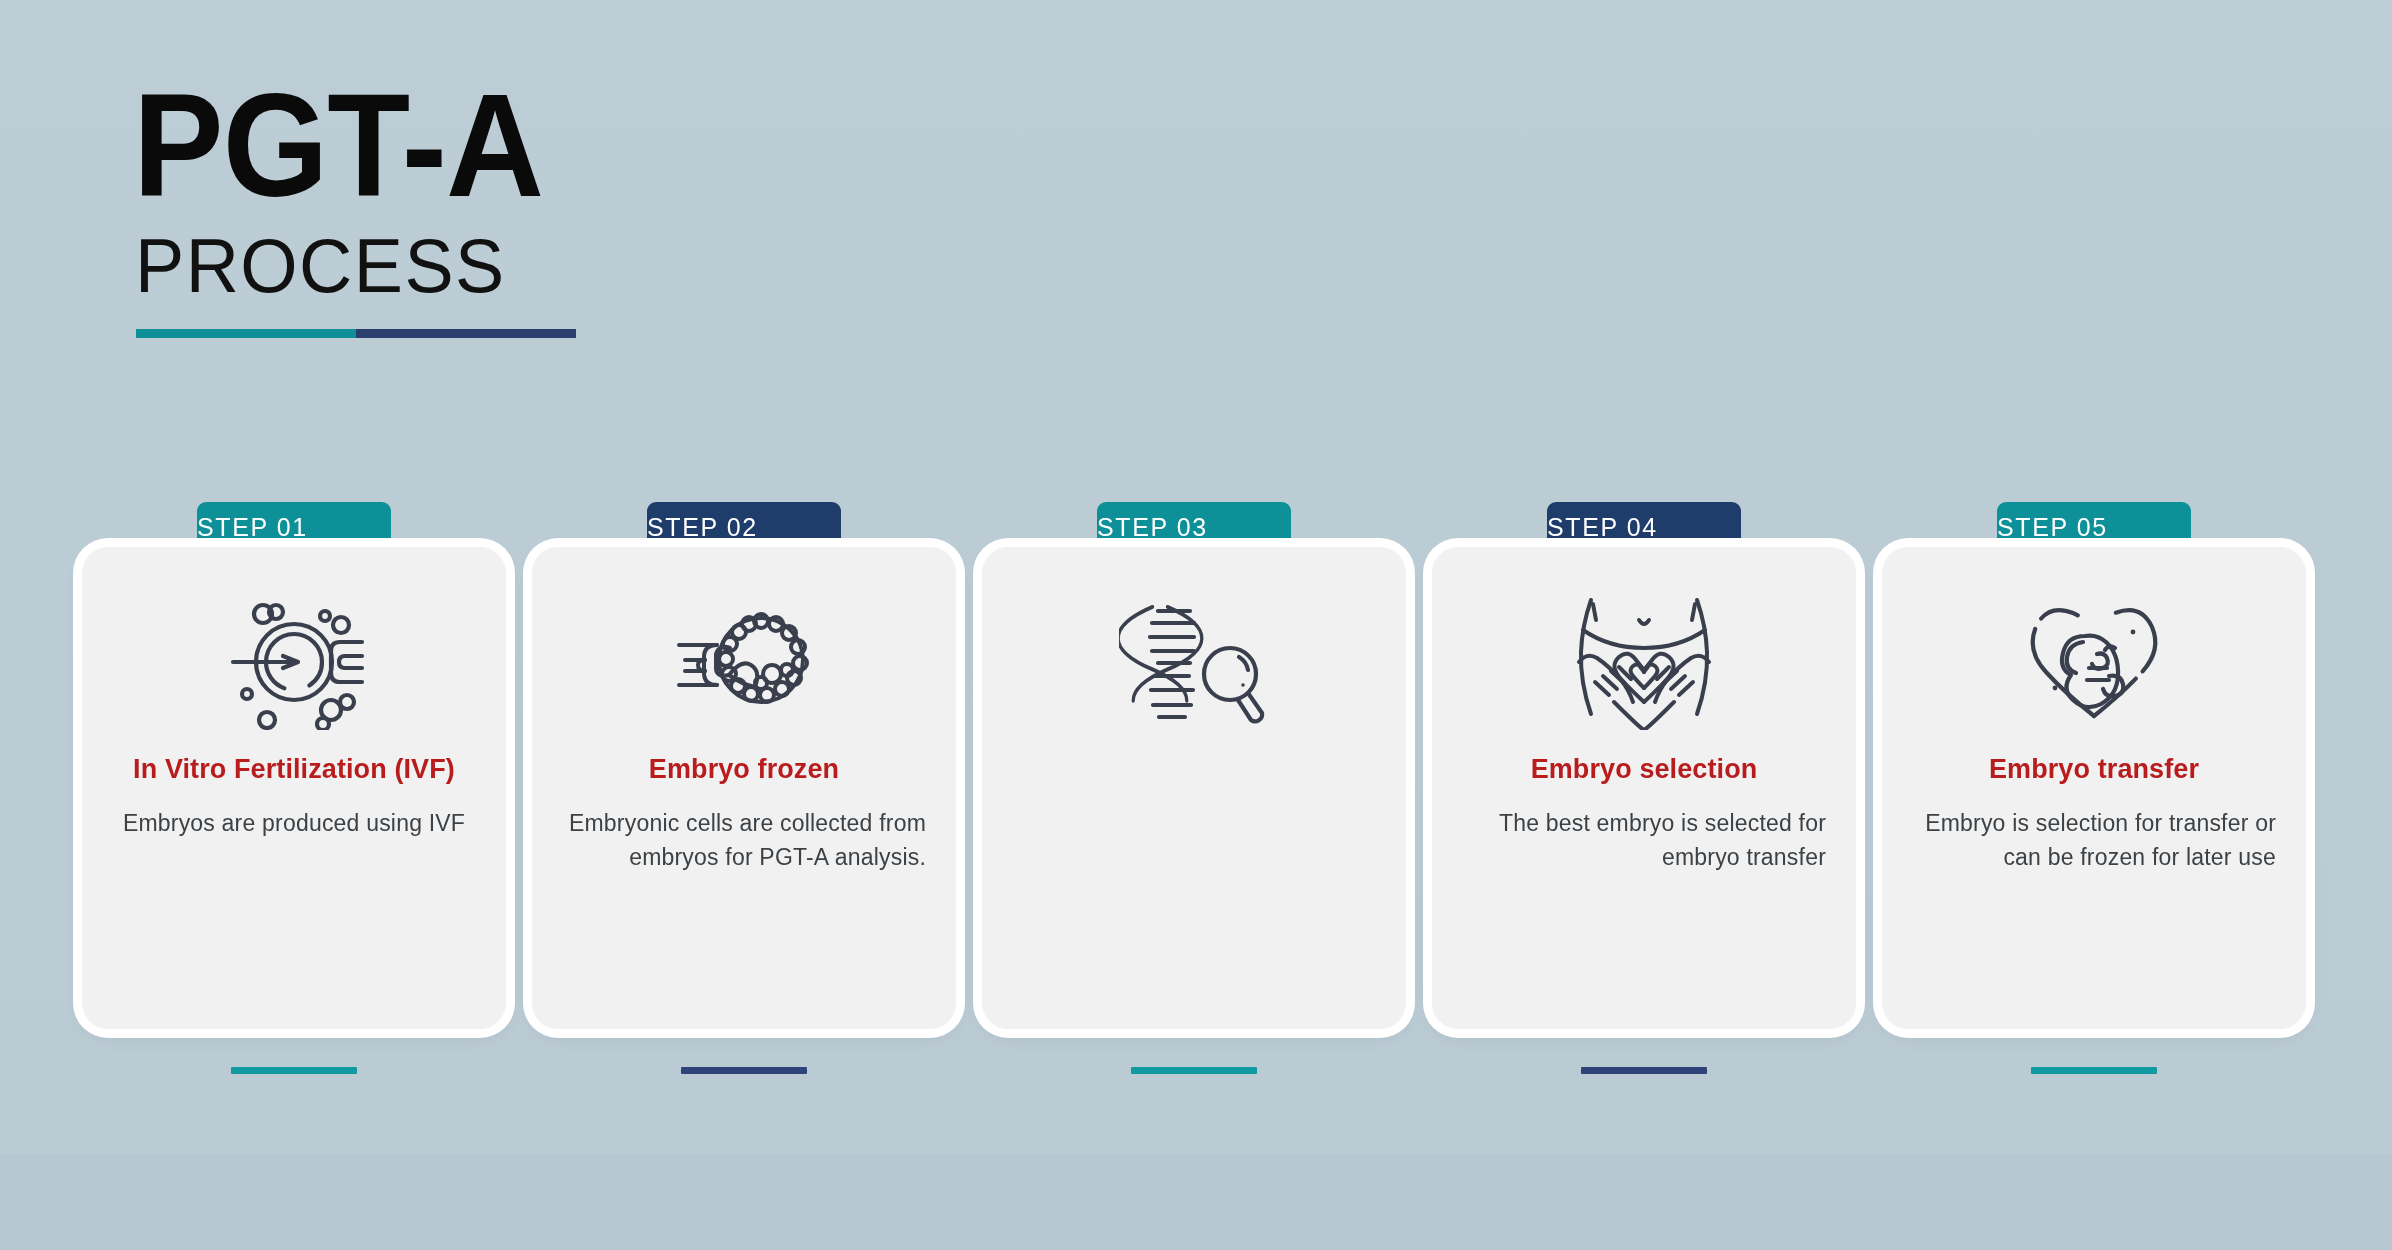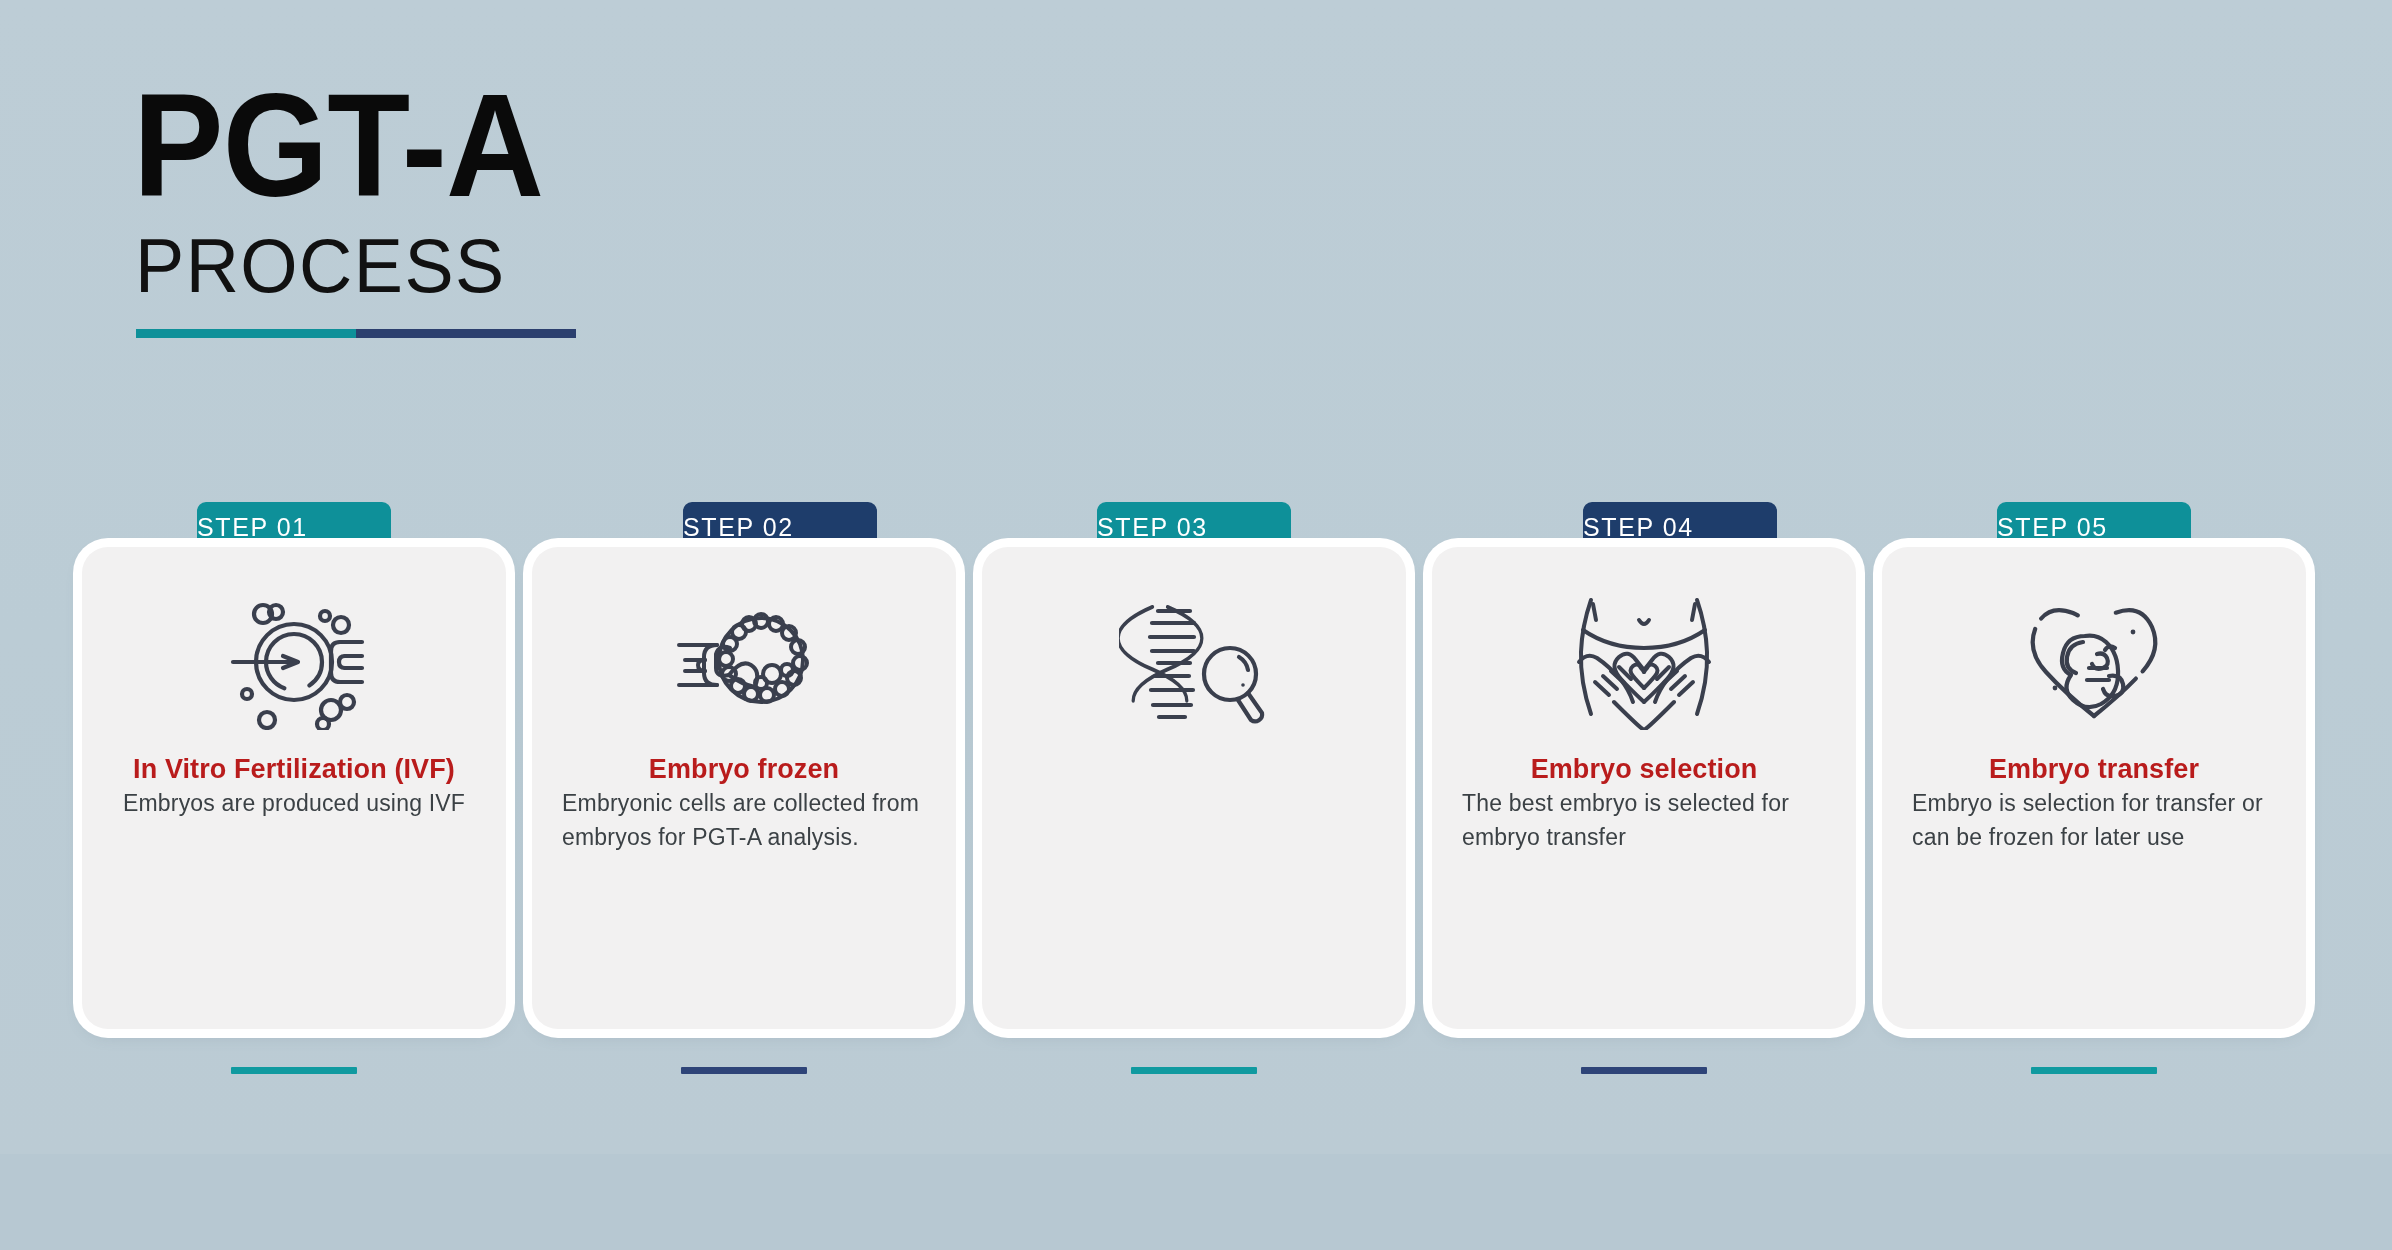--- a/index.html
+++ b/index.html
@@ -81,21 +81,21 @@
     height: 52px;
     border-radius: 9px 9px 0 0;
     color: #ffffff;
     font-size: 25px;
     letter-spacing: 1.6px;
     line-height: 50px;
     text-align: left;
     box-sizing: border-box;
   }
   .badge.teal { background: #0e9099; }
-  .badge.navy { background: #1e3d6b; margin-left: 36px; }
+  .badge.navy { background: #1e3d6b; }
 
   .step .card {
     position: absolute;
     top: 45px;
     left: 0;
     width: 424px;
     height: 482px;
     background: #f2f1f1;
     border-radius: 26px;
     box-shadow: 0 0 0 9px #ffffff, 0 6px 16px rgba(90,110,125,0.22);
@@ -122,22 +122,23 @@
     text-align: center;
     line-height: 1.22;
     margin-top: 18px;
     padding: 0 16px;
     letter-spacing: 0.1px;
   }
   .card-desc {
     font-size: 23px;
     font-weight: 400;
     color: #3b4145;
-    text-align: left;
+    text-align: right;
     line-height: 1.5;
+    margin-top: 20px;
     padding: 0 30px;
     letter-spacing: 0.2px;
   }
 
   .step .accent {
     position: absolute;
     left: 50%;
     transform: translateX(-50%);
     width: 126px;
     height: 7px;

